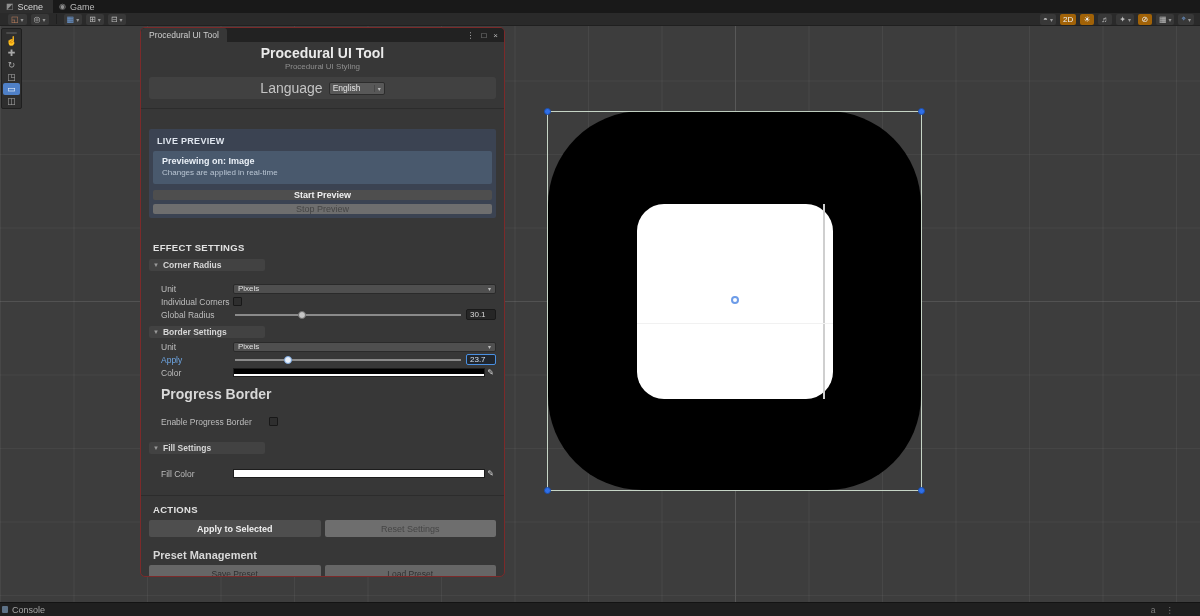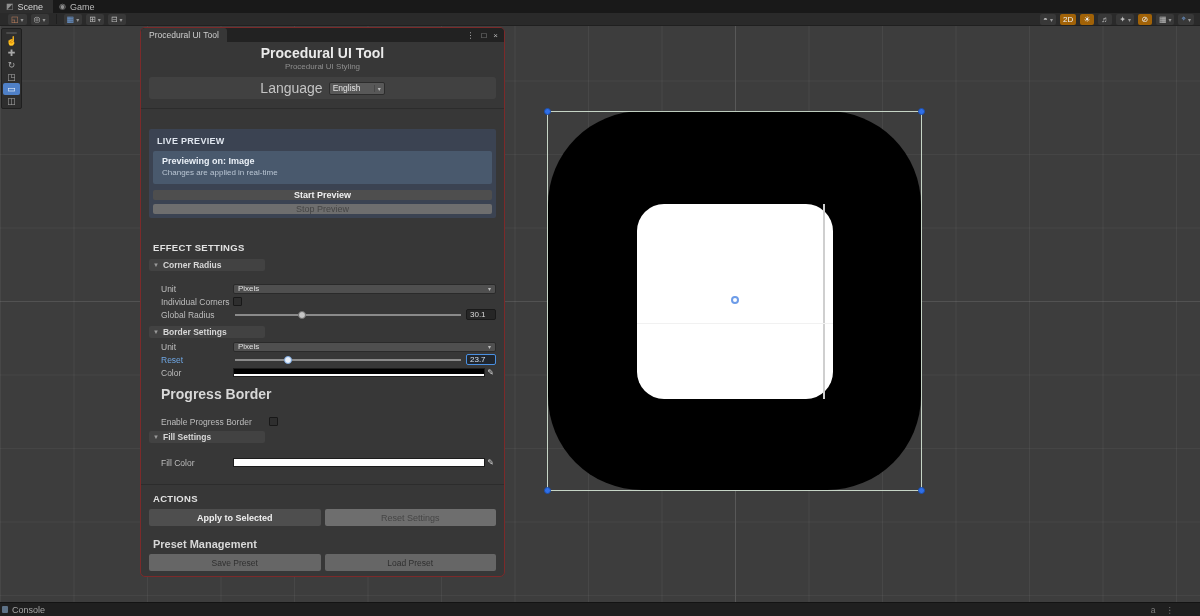--- a/index.html
+++ b/index.html
@@ -301,21 +301,21 @@
       <div class="row">
         <span class="lbl">Unit</span>
         <div class="ctl">
           <div class="dd">
             <span>Pixels</span>
             <span class="caret">▾</span>
           </div>
         </div>
       </div>
       <div class="row">
-        <span class="lbl blue">Reset</span>
+        <span class="lbl blue">Apply</span>
         <div class="ctl">
           <div class="slider">
             <div class="track"></div>
             <div class="knob bluek" style="left:calc(24% - 4px);"></div>
           </div>
           <div class="valbox focus">23.7</div>
         </div>
       </div>
       <div class="row">
         <span class="lbl">Color</span>
@@ -329,21 +329,21 @@
       </div>
       <div class="boldlbl">Progress Border</div>
       <div class="row" style="margin-top:14px;">
         <span class="lbl" style="width:108px;">Enable Progress Border</span>
         <div class="ctl">
             <span class="chk"></span>
           </div>
       </div>
     </div>
 
-    <div class="foldout" style="margin-top:4px;">
+    <div class="foldout" style="margin-top:15px;">
       <span class="tri">▼</span>
       <span class="ft">Fill Settings</span>
     </div>
 
     <div class="row" style="margin-top:14px;">
       <span class="lbl">Fill Color</span>
       <div class="ctl">
         <div class="swatch">
           <div class="main" style="background:#fff;"></div>
           <div class="alpha"></div>

